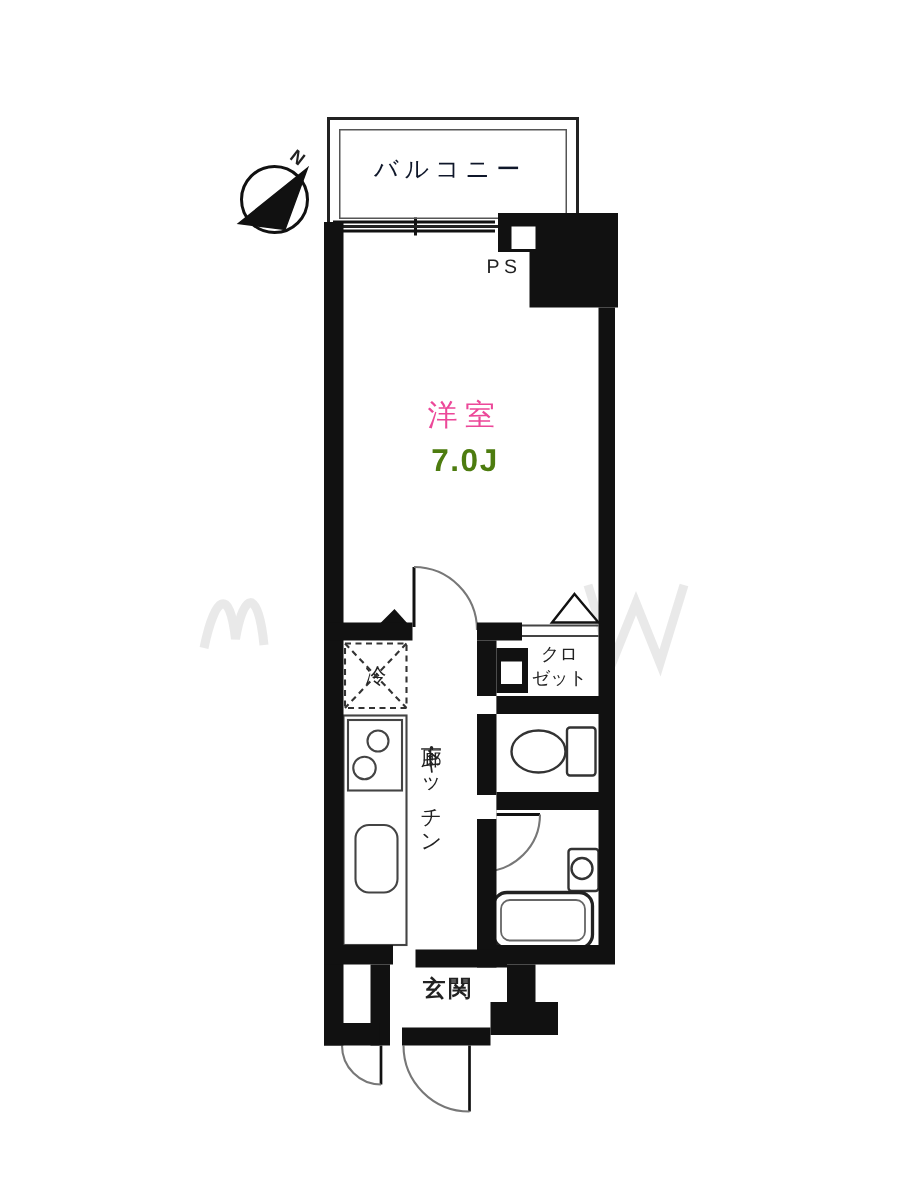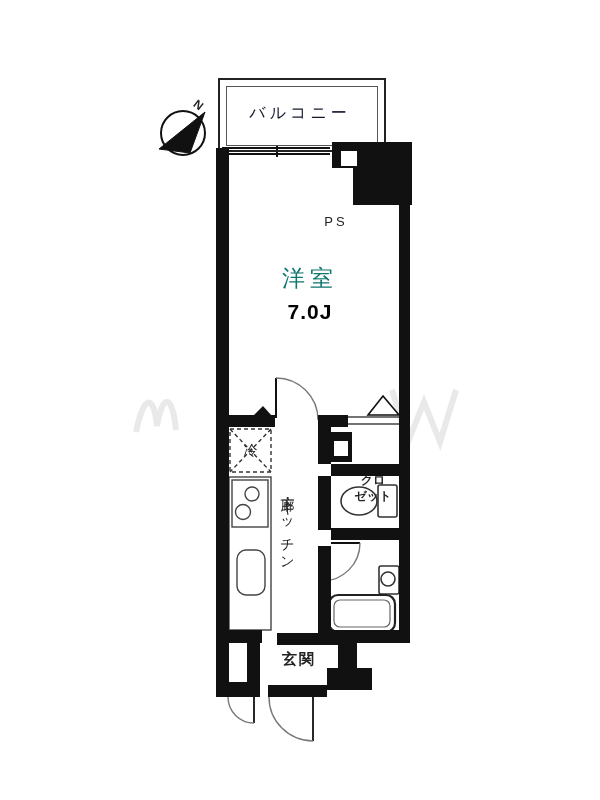--- a/index.html
+++ b/index.html
@@ -116,31 +116,31 @@
   <div class="wall" style="left:338px;top:643px;width:19px;height:29px;"></div>
   <div class="wall" style="left:327px;top:668px;width:45px;height:22px;"></div>
   <div class="wall" style="left:216px;top:630px;width:46px;height:13px;"></div>
   <div class="wall" style="left:277px;top:633px;width:61px;height:12px;"></div>
   <div class="wall" style="left:247px;top:643px;width:13px;height:54px;"></div>
   <div class="wall" style="left:216px;top:682px;width:37px;height:15px;"></div>
   <div class="wall" style="left:268px;top:685px;width:59px;height:12px;"></div>
 
   <div class="lbl" style="left:194px;top:98px;font-size:12px;font-weight:bold;transform:rotate(38deg);">N</div>
 
-  <div class="lbl" style="left:318px;top:170px;width:36px;font-size:13px;letter-spacing:3px;text-align:center;margin-top:44px;">PS</div>
+  <div class="lbl" style="left:318px;top:170px;width:36px;font-size:13px;letter-spacing:3px;text-align:center;">PS</div>
 
   <div style="position:absolute;left:238px;top:263px;width:144px;">
-    <div class="center" style="font-size:23px;letter-spacing:5px;font-weight:500;color:#0f766e;">洋室</div>
-    <div class="center" style="font-size:21px;font-weight:bold;letter-spacing:1px;margin-top:6px;color:#000000;">7.0J</div>
+    <div class="center" style="font-size:20px;letter-spacing:5px;font-weight:500;color:#ec4899;">洋室</div>
+    <div class="center" style="font-size:21px;font-weight:bold;letter-spacing:1px;margin-top:6px;color:#4d7c0f;">7.0J</div>
   </div>
 
   <div class="lbl" style="left:230px;top:429px;width:41px;height:43px;display:flex;align-items:center;justify-content:center;font-size:14px;">冷</div>
 
   <div class="lbl" style="left:277px;top:486px;width:22px;height:152px;writing-mode:vertical-rl;text-orientation:upright;font-size:14px;letter-spacing:2px;display:flex;align-items:center;font-weight:500;">廊下・キッチン</div>
 
-  <div class="lbl center" style="left:344px;top:428px;width:58px;font-size:12px;line-height:1.35;font-weight:700;margin-top:44px;">
+  <div class="lbl center" style="left:344px;top:428px;width:58px;font-size:12px;line-height:1.35;font-weight:400;">
     <span>クロ</span><br>
     <span>ゼット</span>
   </div>
 
   <div class="lbl center" style="left:262px;top:650px;width:74px;font-size:15px;letter-spacing:2px;font-weight:700;">玄関</div>
 
 </div>
 
 </body></html>

